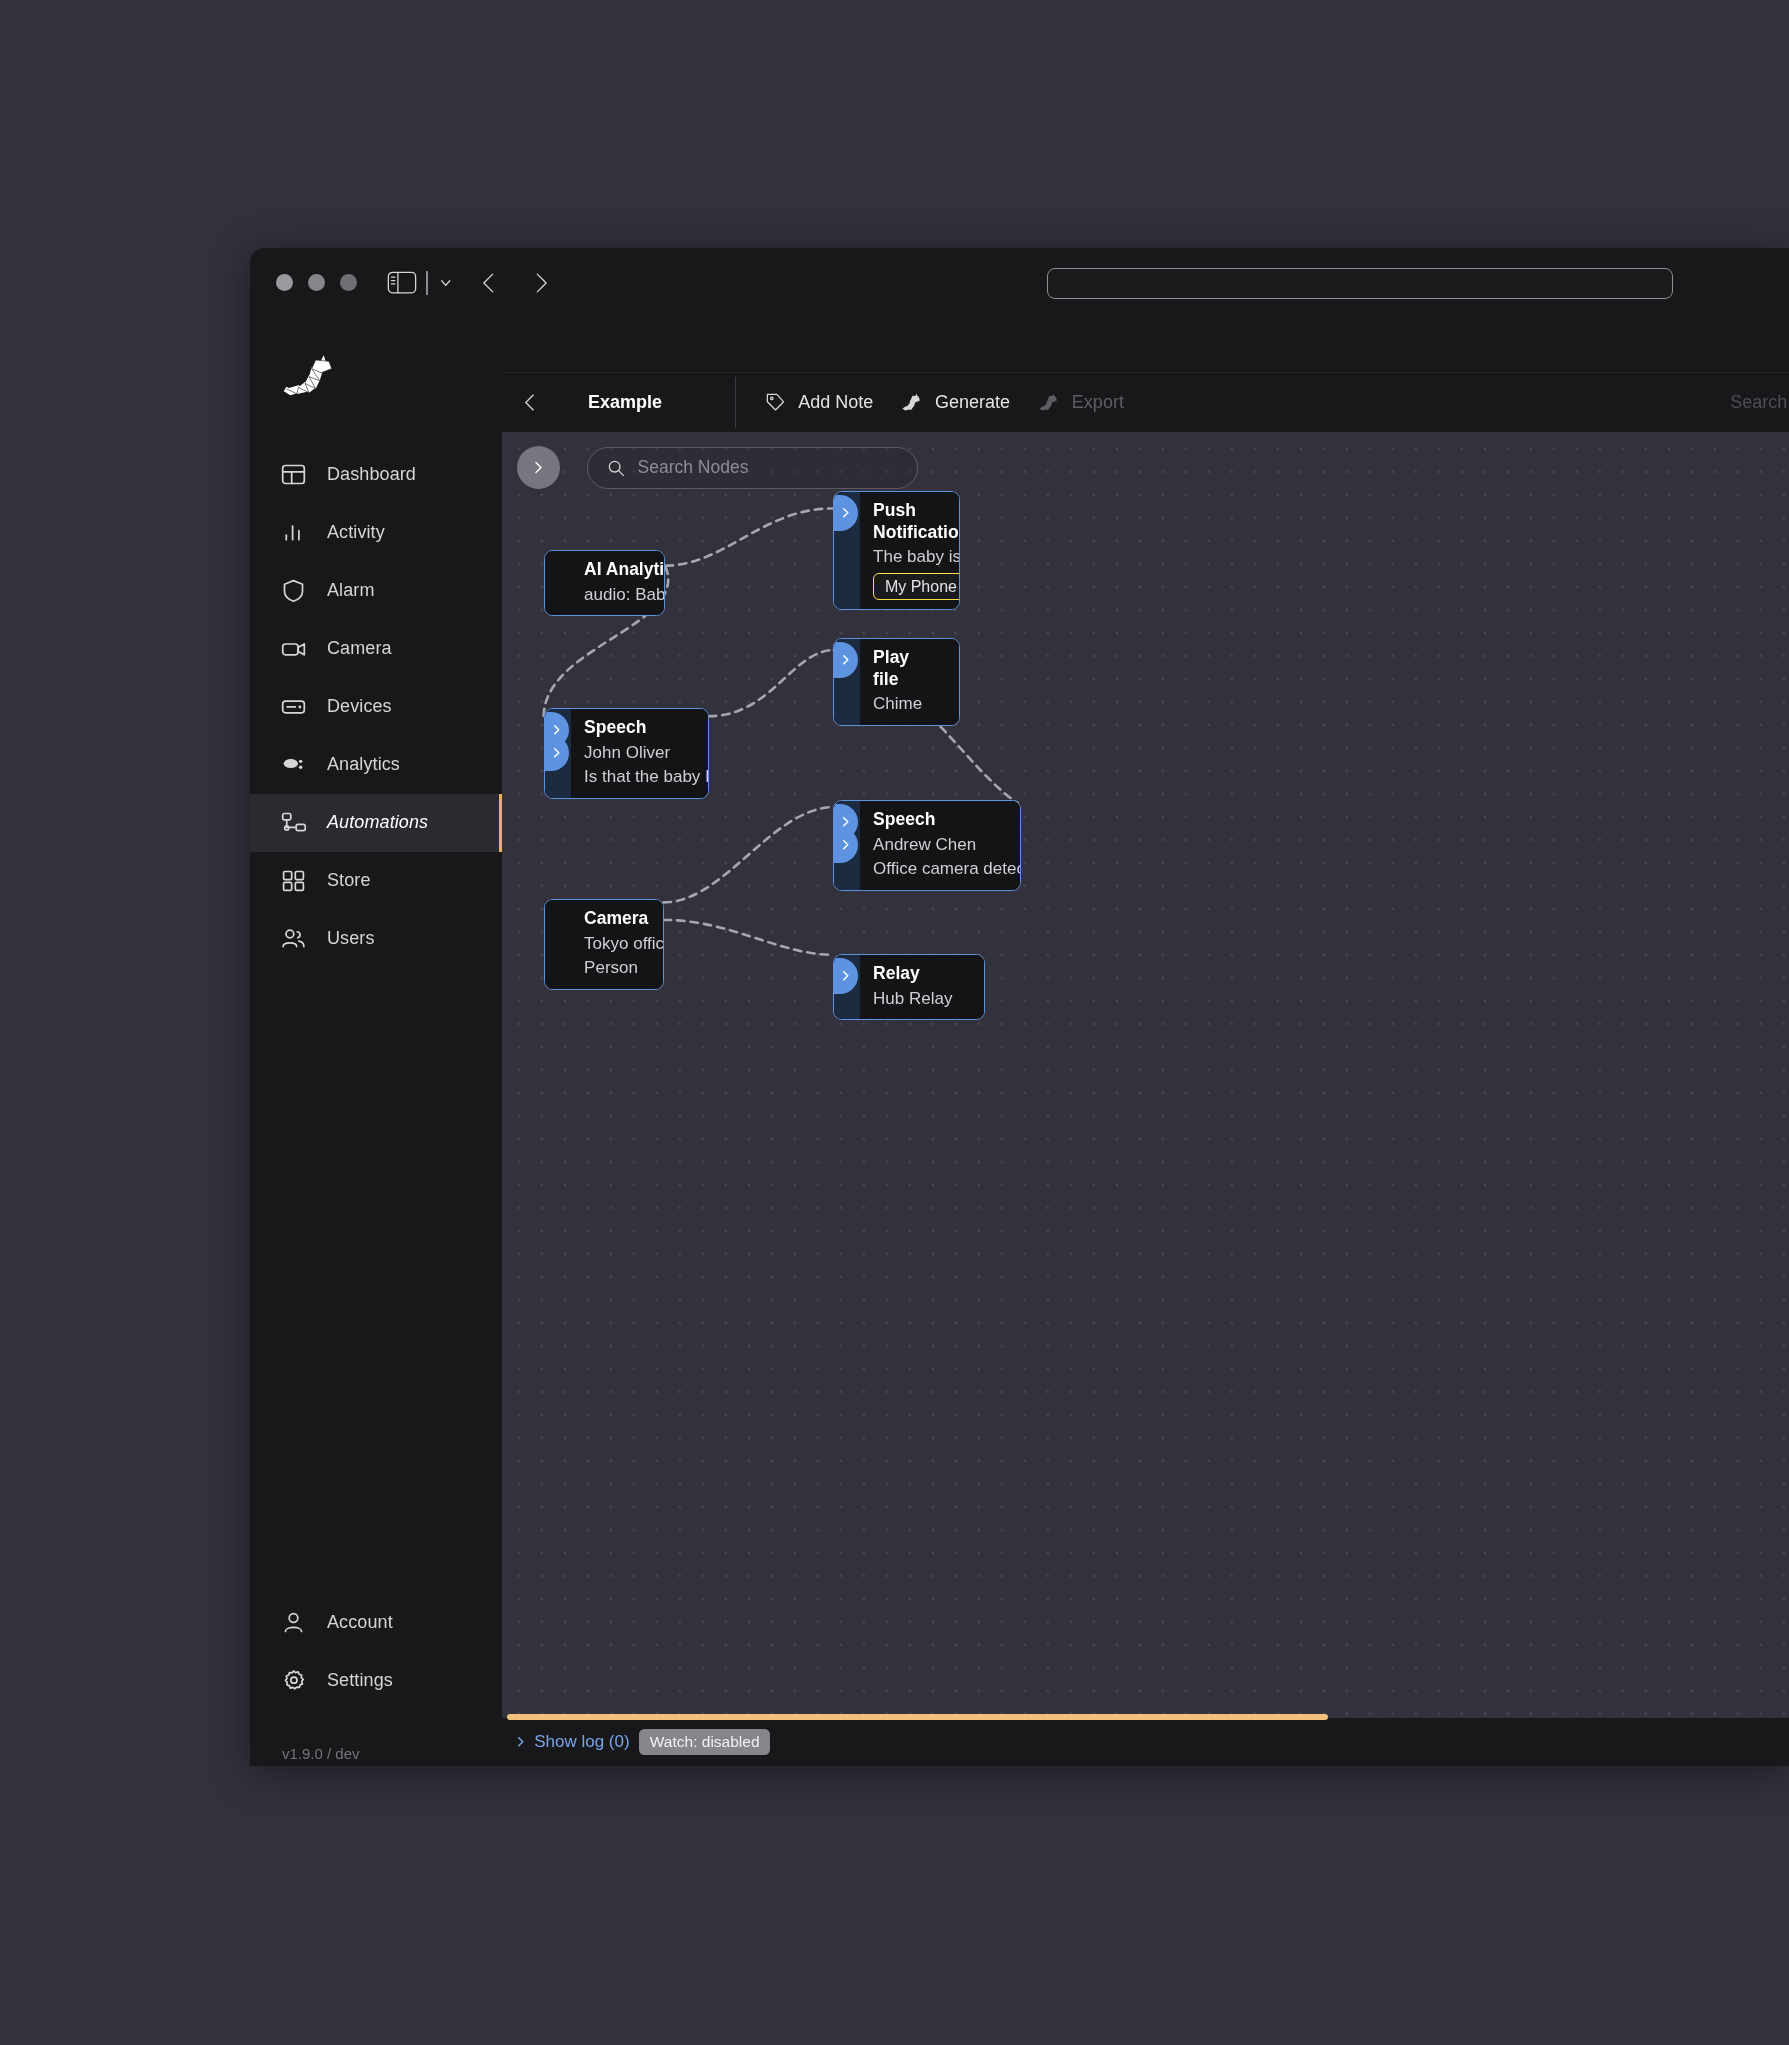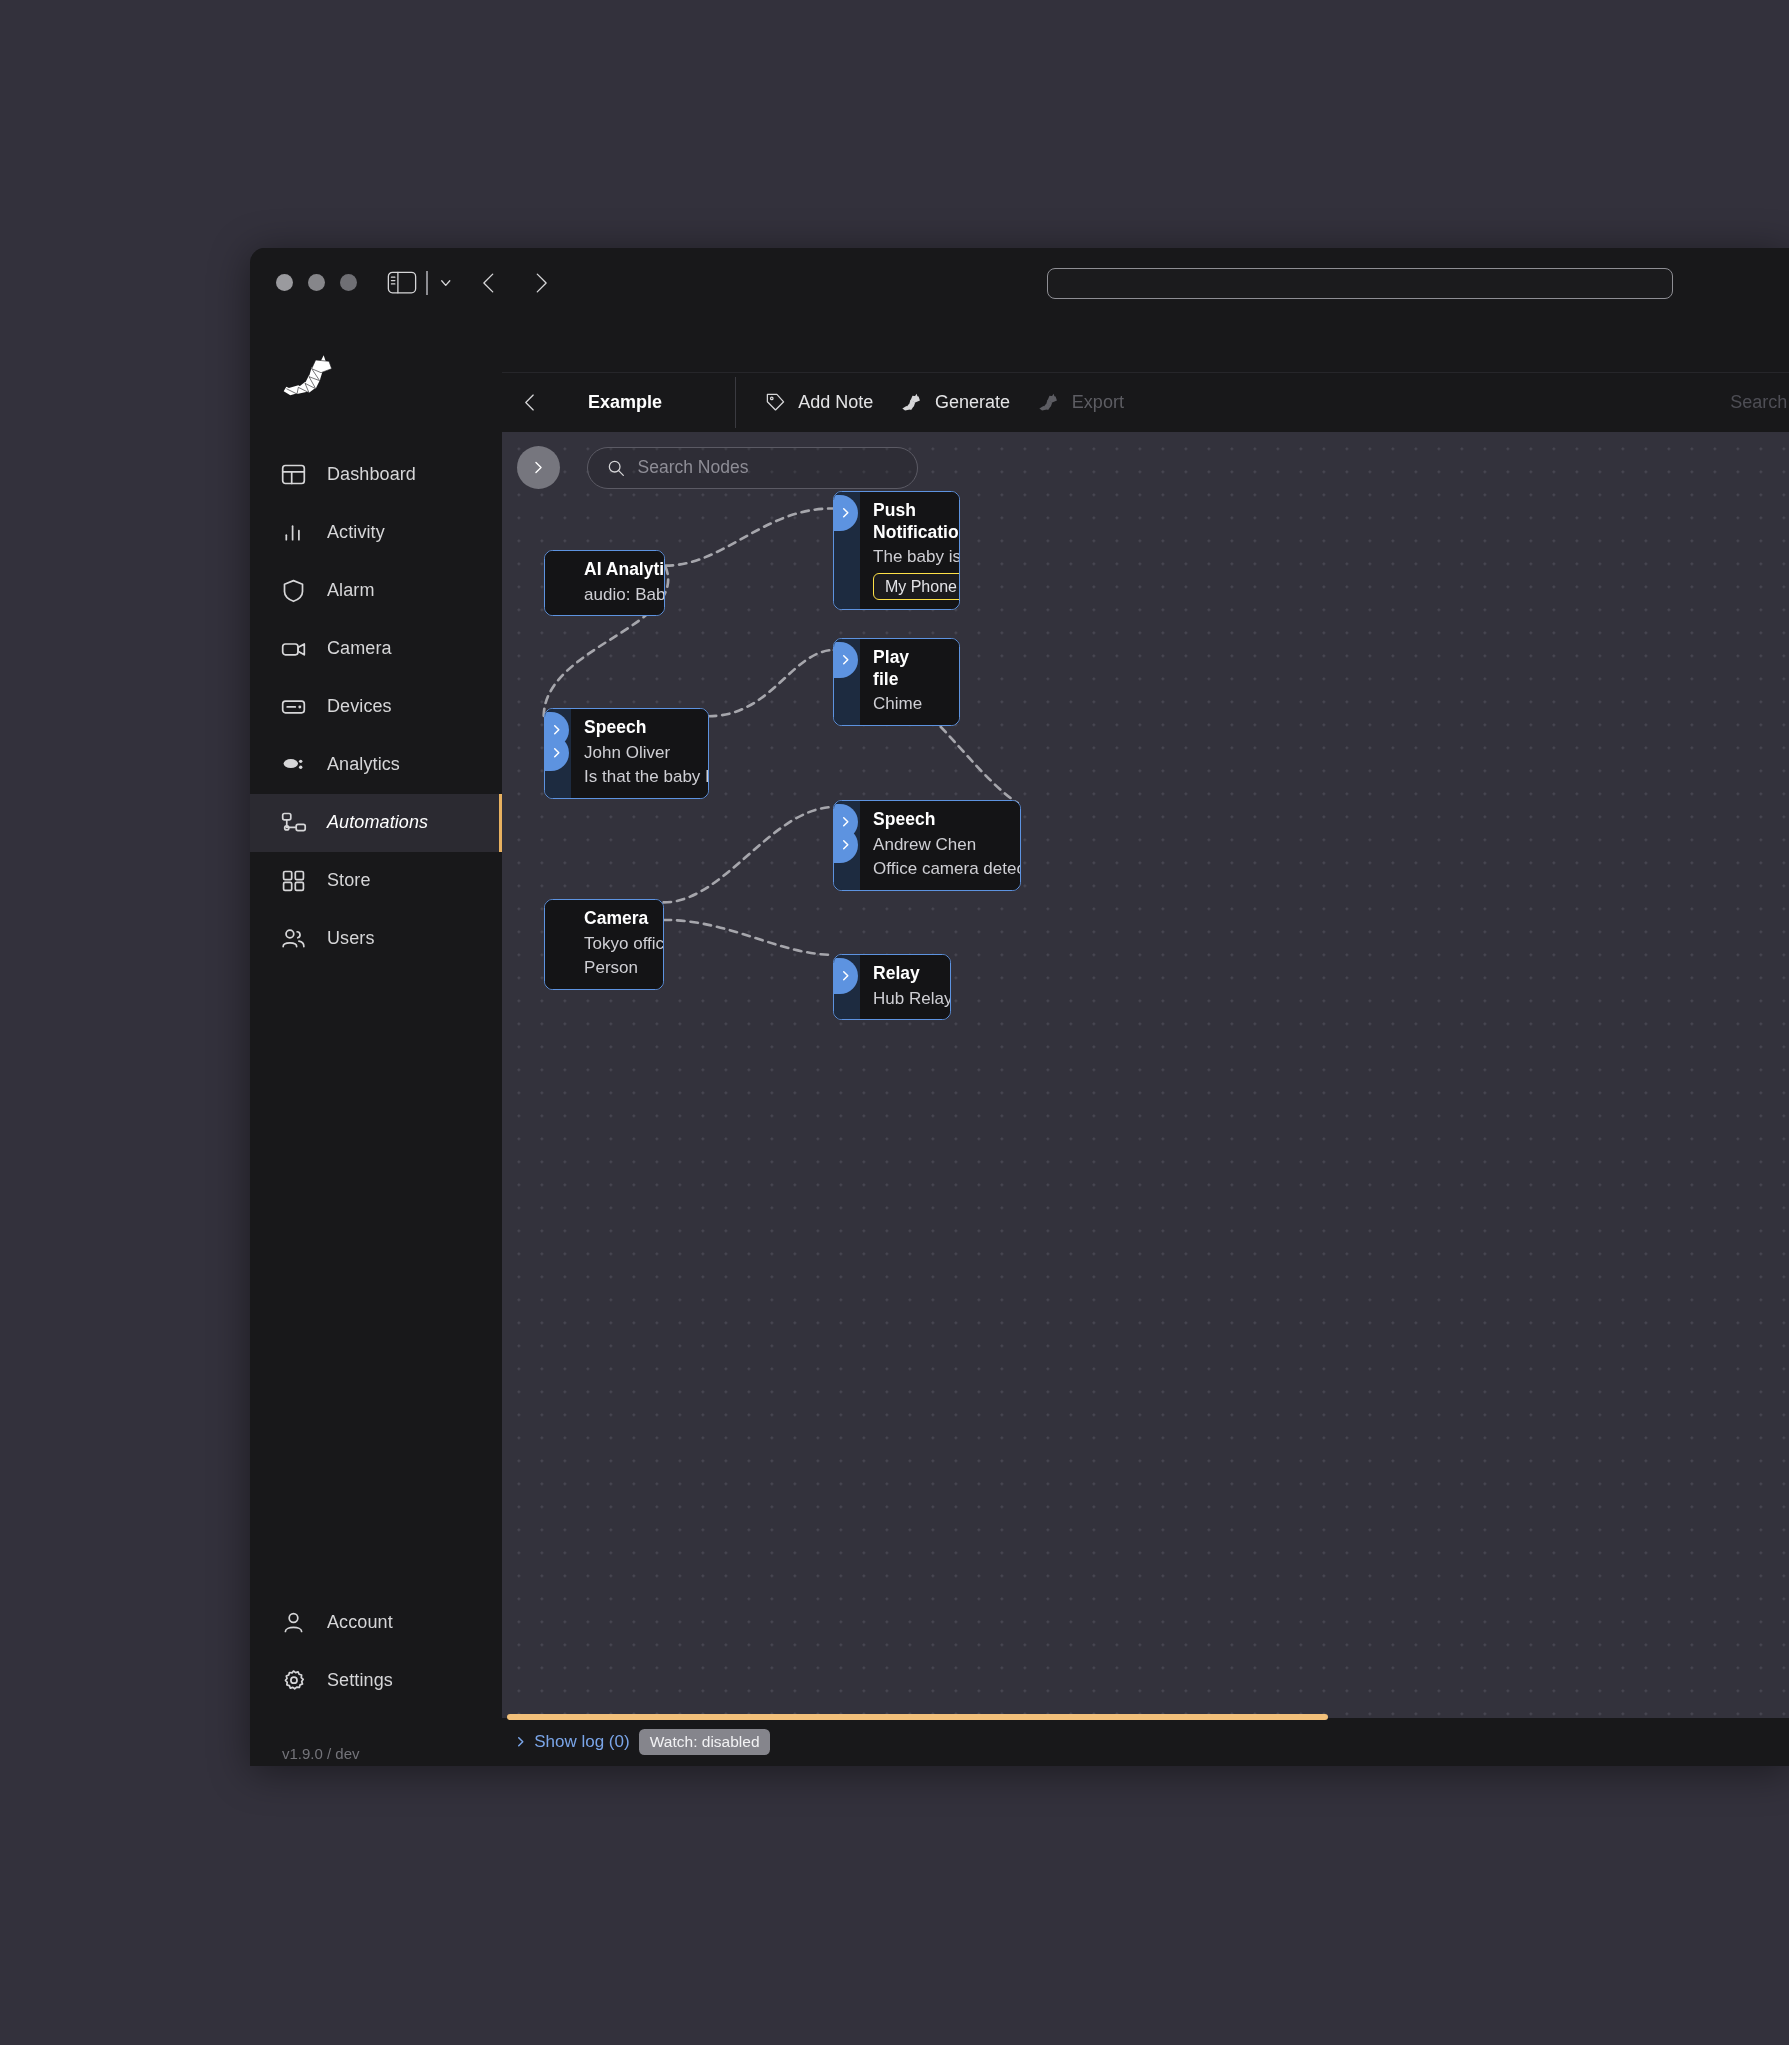--- a/index.html
+++ b/index.html
@@ -606,21 +606,21 @@
           <div class="node" style="left:42px; top:467px; width:120px;">
             <div class="port-col left" style="background:#141416;"></div>
             <div class="node-body">
               <div class="node-title">Camera</div>
               <div class="node-line">Tokyo office</div>
               <div class="node-line">Person</div>
             </div>
 
           </div>
 
-          <div class="node" style="left:331px; top:522px; width:118px;">
+          <div class="node" style="left:331px; top:522px; width:152px;">
             <div class="port-col left">
               <div class="port" style="top:2.7px">
                 <svg viewBox="0 0 20 20">
                     <polyline points="7,4 13,10 7,16" class="stroke-w"></polyline>
                   </svg>
               </div>
             </div>
             <div class="node-body">
               <div class="node-title">Relay</div>
               <div class="node-line">Hub Relay</div>

